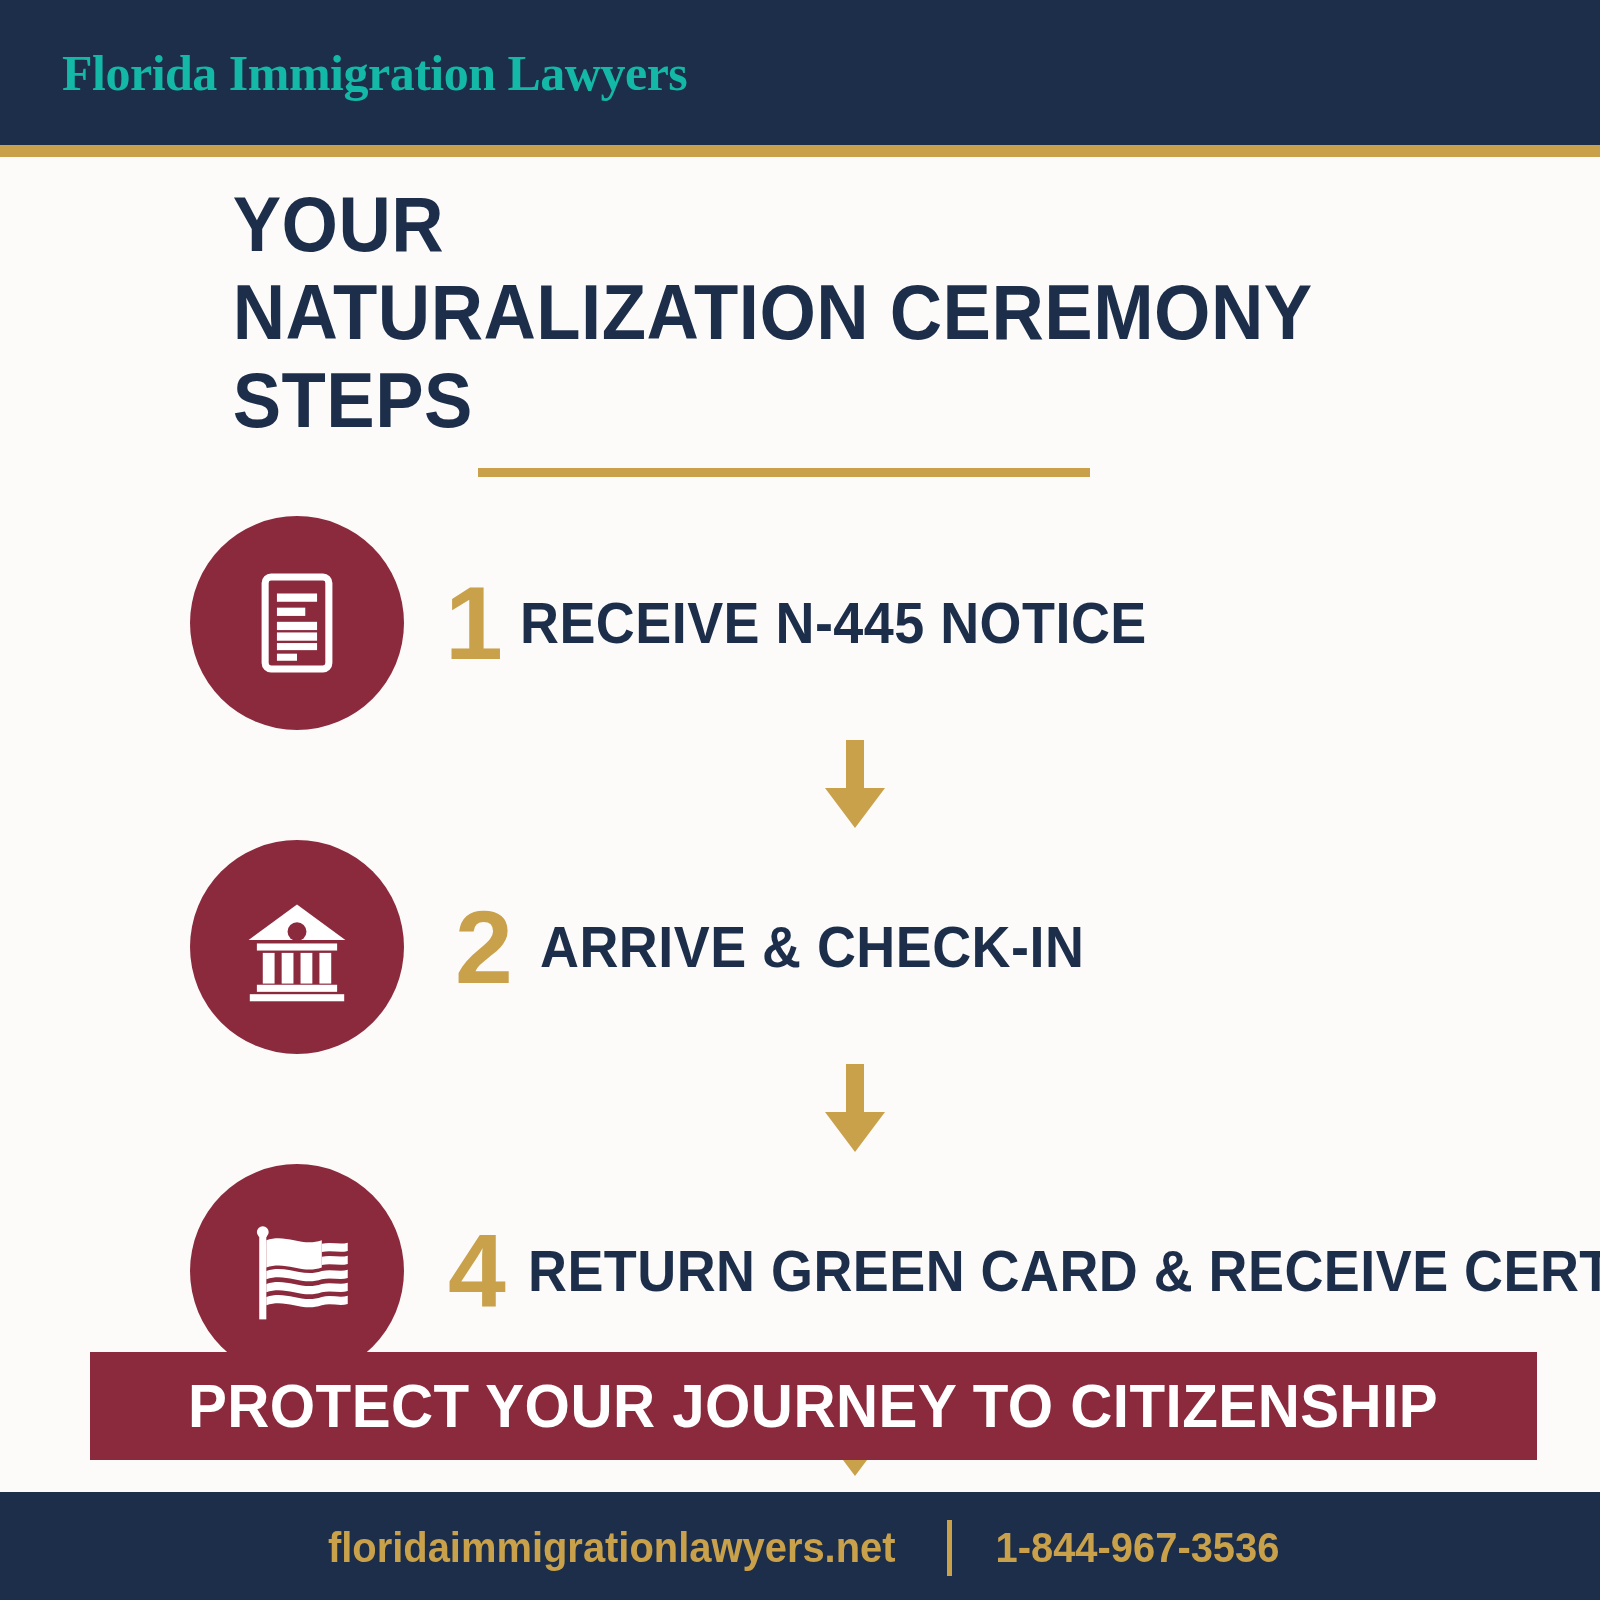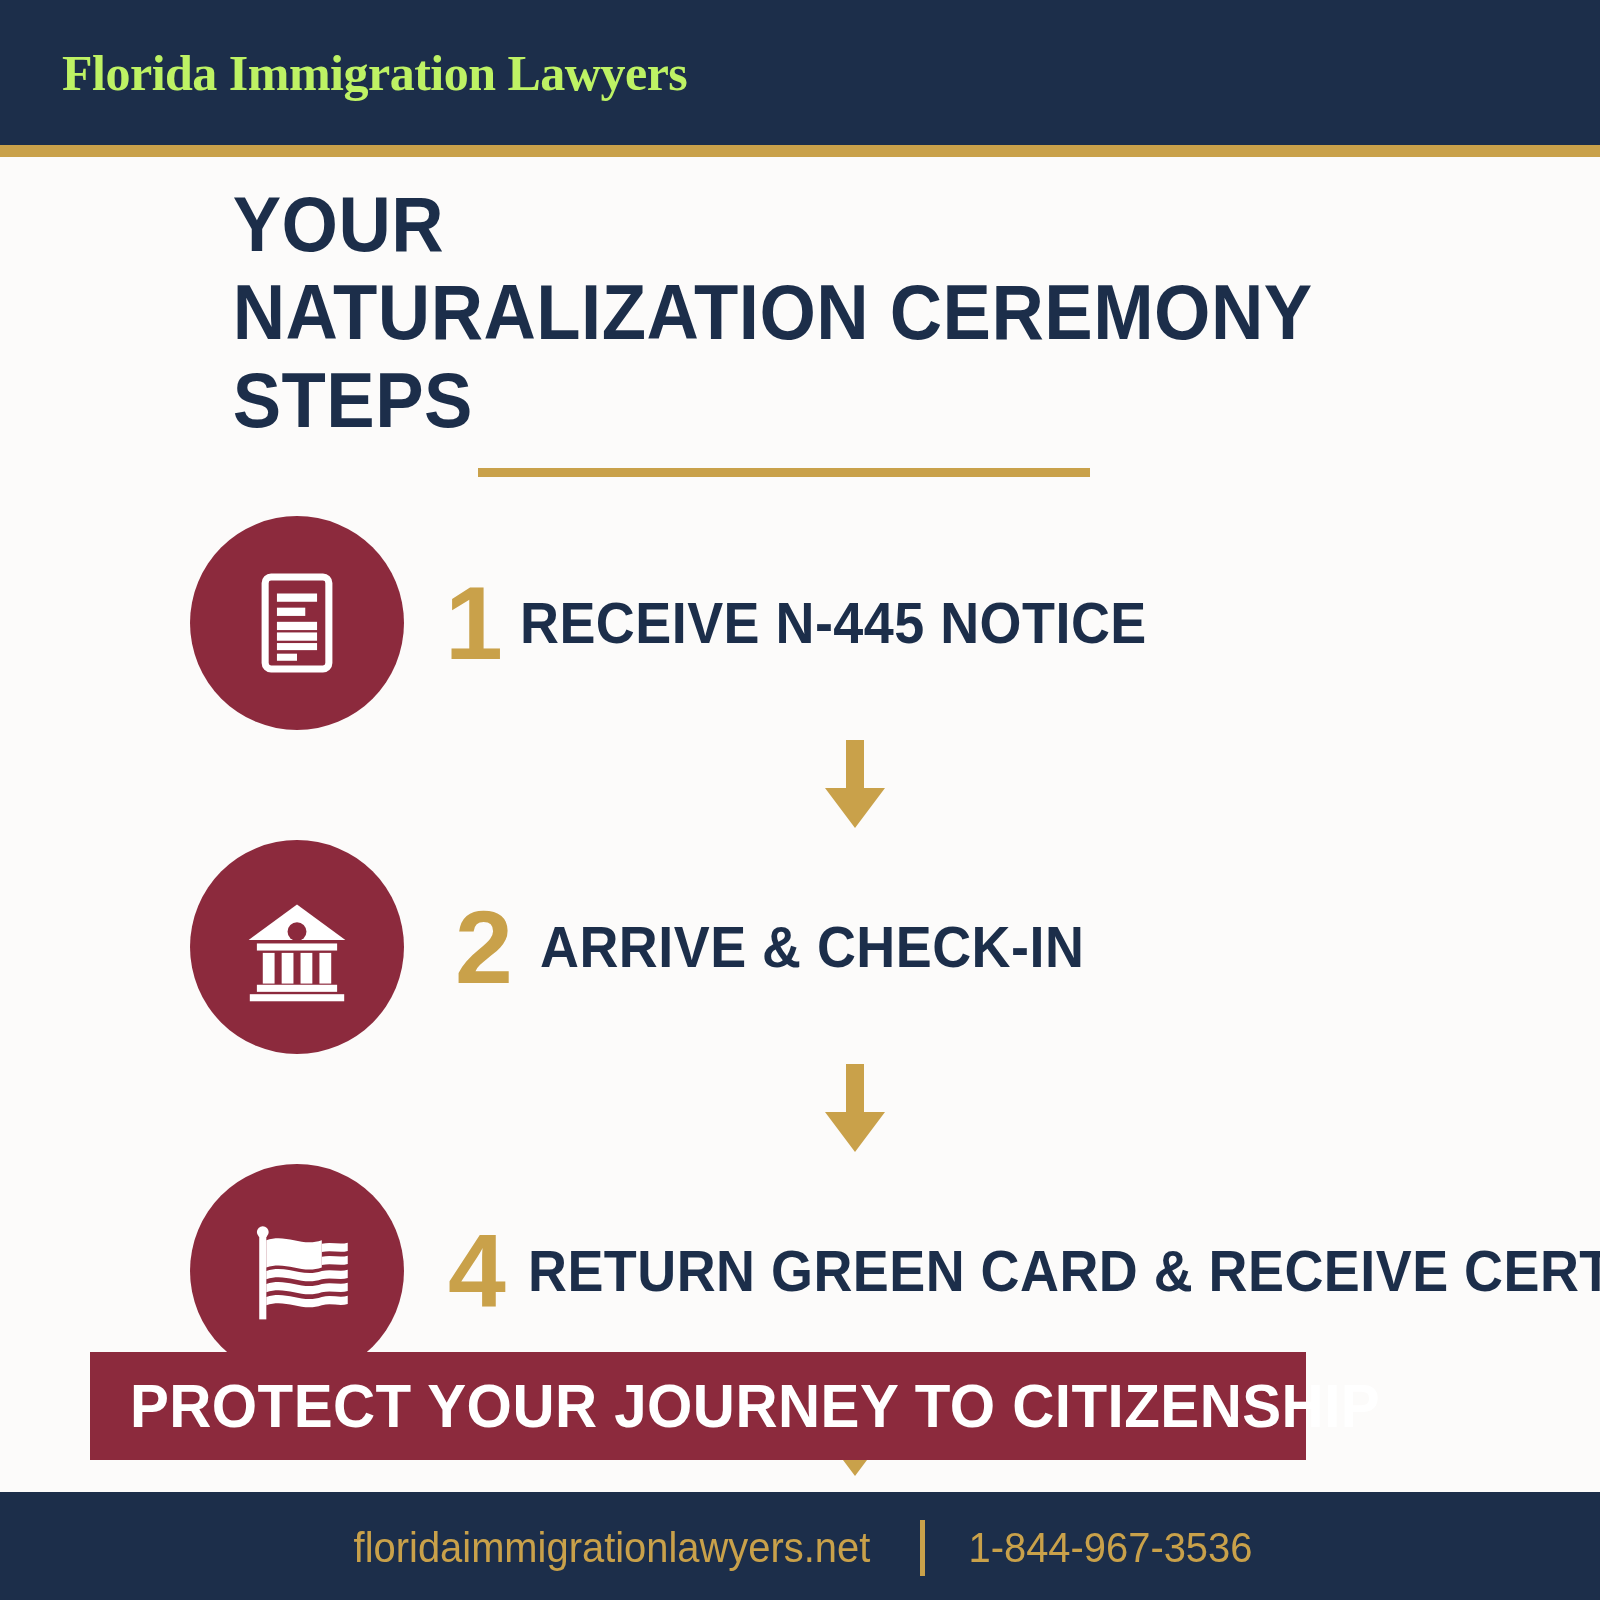--- a/index.html
+++ b/index.html
@@ -28,21 +28,21 @@
     background: #1C2E4A;
   }
   .brand {
     position: absolute;
     left: 62px;
     top: 44px;
     font-family: "Liberation Serif", "DejaVu Serif", serif;
     font-weight: bold;
     font-size: 50px;
     letter-spacing: -0.5px;
-    color: #bef264;
+    color: #14b8a6;
     white-space: nowrap;
   }
   .header-rule {
     position: absolute;
     left: 0;
     top: 145px;
     width: 1600px;
     height: 12px;
     background: #C9A14A;
   }
@@ -146,25 +146,26 @@
     top: 10px;
     width: 64px;
     height: 88px;
   }
 
   
   .cta {
     position: absolute;
     left: 90px;
     top: 1352px;
-    width: 1216px;
+    width: 1447px;
     height: 108px;
     background: #8C2A3D;
     display: flex;
     align-items: center;
+    justify-content: center;
   }
   .cta-text {
     font-family: "Liberation Sans Narrow", "Liberation Sans", sans-serif;
     font-weight: bold;
     font-size: 62px;
     line-height: 66px;
     letter-spacing: 0.5px;
     color: #FFFFFF;
     transform: scaleX(0.94);
     white-space: nowrap;
@@ -173,20 +174,21 @@
   
   .footer {
     position: absolute;
     left: 0;
     top: 1492px;
     width: 1600px;
     height: 108px;
     background: #1C2E4A;
     display: flex;
     justify-content: center;
+    font-weight: bold;
   }
   .footer-inner {
     display: flex;
     align-items: center;
     gap: 36px;
     transform: translateY(2px);
   }
   .footer-text {
     font-family: "Liberation Sans Narrow", "Liberation Sans", sans-serif;
     font-size: 42px;

